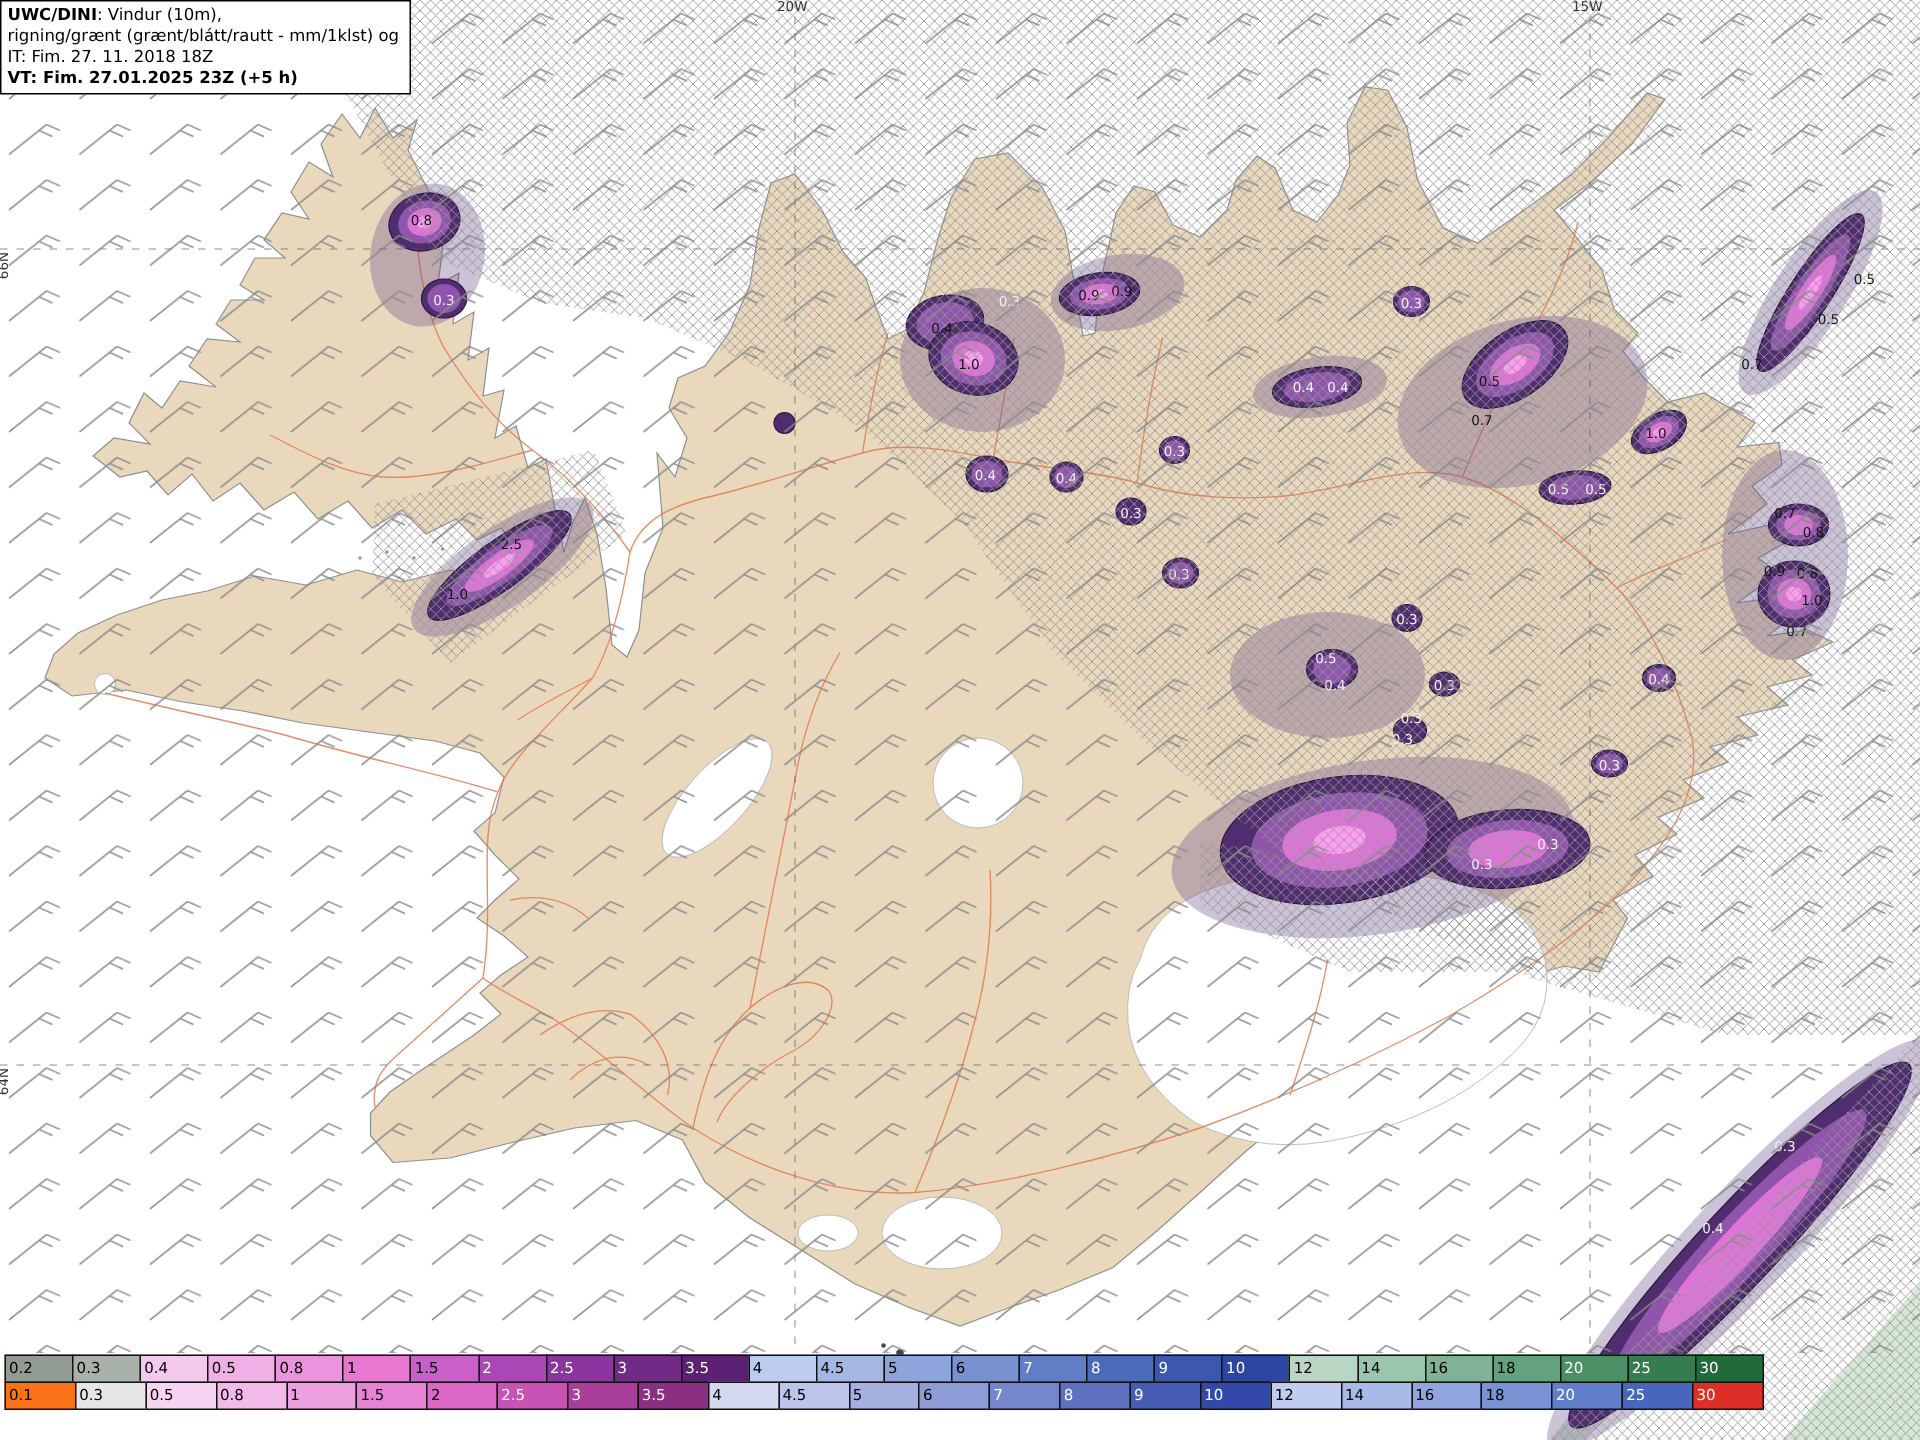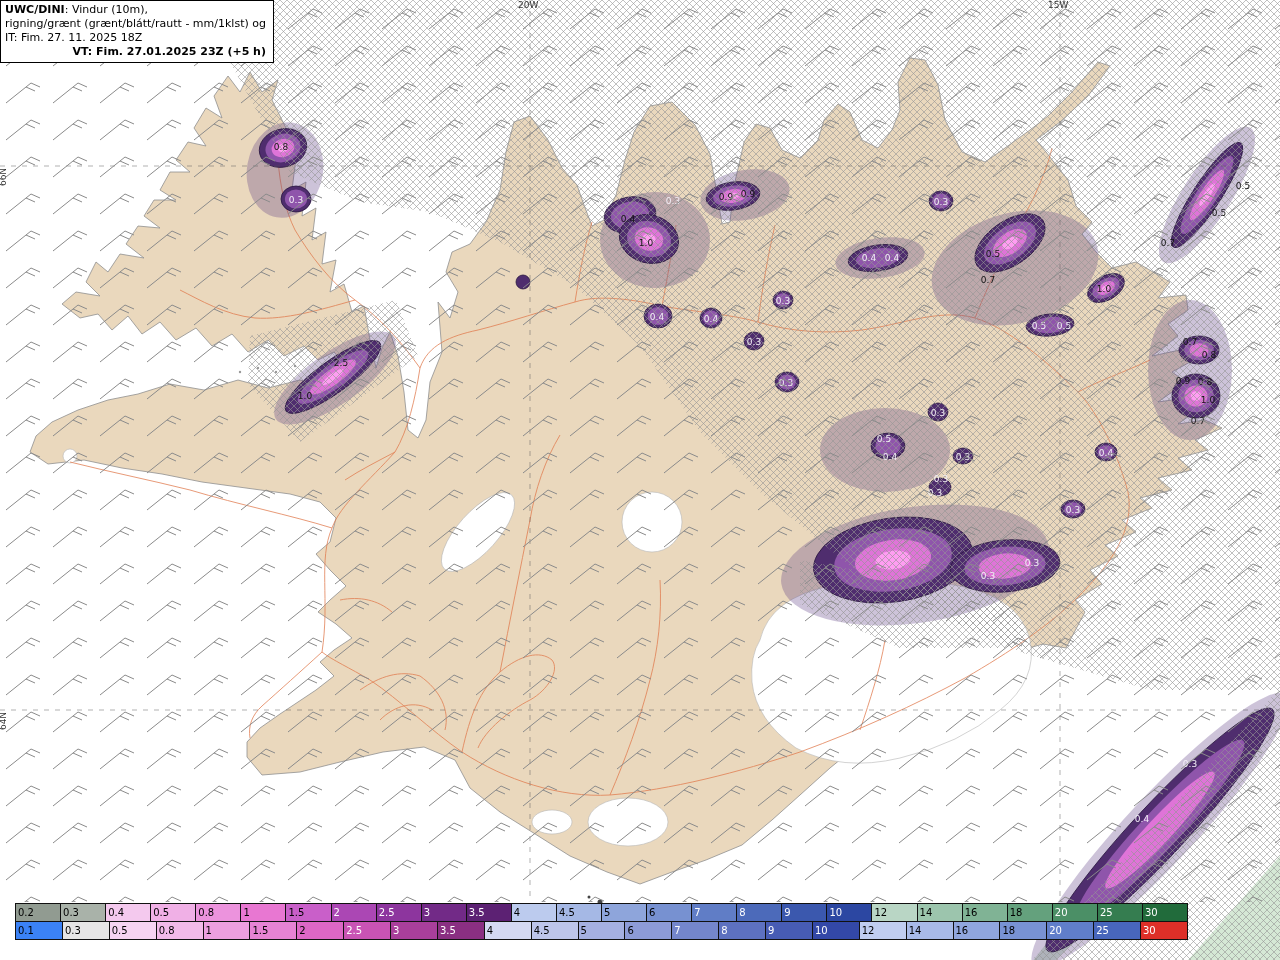--- a/index.html
+++ b/index.html
@@ -1,24 +1,24 @@
 <!DOCTYPE html>
 <html><head>
 <meta charset="utf-8">
 <style>
   html,body{margin:0;padding:0;background:#fff;}
   .stage{position:relative;width:1280px;height:960px;overflow:hidden;background:#ffffff;
          font-family:"DejaVu Sans",sans-serif;}
   .stage svg{position:absolute;left:0;top:0;z-index:1;}
   .legendbox{position:absolute;left:0;top:0;z-index:5;background:#ffffff;border:1px solid #000;
              padding:2px 7px 3px 4px;font-size:11px;line-height:1.28;color:#000;max-width:265px;}
-  .legendbox .b{font-weight:bold;text-align:right;}
+  .legendbox .b{font-weight:bold;}
   .lonlabel{position:absolute;top:0;z-index:4;font-size:9px;color:#333;text-align:right;}
   .latlabel{position:absolute;left:-6px;z-index:4;font-size:9px;color:#333;transform:rotate(-90deg);}
-  .scalebar{position:absolute;left:16px;width:1172px;display:flex;z-index:6;}
+  .scalebar{position:absolute;left:4px;width:1172px;display:flex;z-index:6;}
   .scalebar .cell{flex:1;height:19px;border:1px solid #111;margin-left:-1px;box-sizing:border-box;position:relative;}
   .scalebar .cell span{position:absolute;left:2px;top:1px;font-size:10px;line-height:16px;white-space:nowrap;}
 </style>
 </head>
 <body>
 
 <div class="stage">
 
   <svg width="1280" height="960" viewBox="0 0 1280 960">
     <defs>
@@ -249,21 +249,21 @@
       <line x1="0" y1="166" x2="1280" y2="166"></line>
       <line x1="0" y1="710" x2="1280" y2="710"></line>
     </g>
 
     <rect x="0" y="0" width="1280" height="902" fill="url(#barbs)"></rect>
   </svg>
 
   <div class="legendbox">
     <div><span class="b">UWC/DINI</span><span>: Vindur (10m),</span></div>
     <div>rigning/grænt (grænt/blátt/rautt - mm/1klst) og</div>
-    <div>IT: Fim. 27. 11. 2025 18Z</div>
+    <div>IT: Fim. 27. 11. 2018 18Z</div>
     <div class="b">VT: Fim. 27.01.2025 23Z (+5 h)</div>
   </div>
 
   <div class="lonlabel" style="left:518px">20W</div>
   <div class="lonlabel" style="left:1048px">15W</div>
   <div class="latlabel" style="top:172px">66N</div>
   <div class="latlabel" style="top:716px">64N</div>
 
   <div class="scalebar" id="bar-snow" style="top:903px">
       <div class="cell" style="background: rgb(145, 155, 145);">
@@ -339,21 +339,21 @@
         <span style="color: rgb(255, 255, 255);">20</span>
       </div>
       <div class="cell" style="background: rgb(53, 125, 80);">
         <span style="color: rgb(255, 255, 255);">25</span>
       </div>
       <div class="cell" style="background: rgb(33, 107, 59);">
         <span style="color: rgb(255, 255, 255);">30</span>
       </div>
     </div>
   <div class="scalebar" id="bar-rain" style="top:921px">
-      <div class="cell" style="background: #3b82f6;">
+      <div class="cell" style="background: #f97316;">
         <span style="color: rgb(0, 0, 0);">0.1</span>
       </div>
       <div class="cell" style="background: rgb(230, 230, 230);">
         <span style="color: rgb(0, 0, 0);">0.3</span>
       </div>
       <div class="cell" style="background: rgb(246, 212, 242);">
         <span style="color: rgb(0, 0, 0);">0.5</span>
       </div>
       <div class="cell" style="background: rgb(242, 186, 233);">
         <span style="color: rgb(0, 0, 0);">0.8</span>

